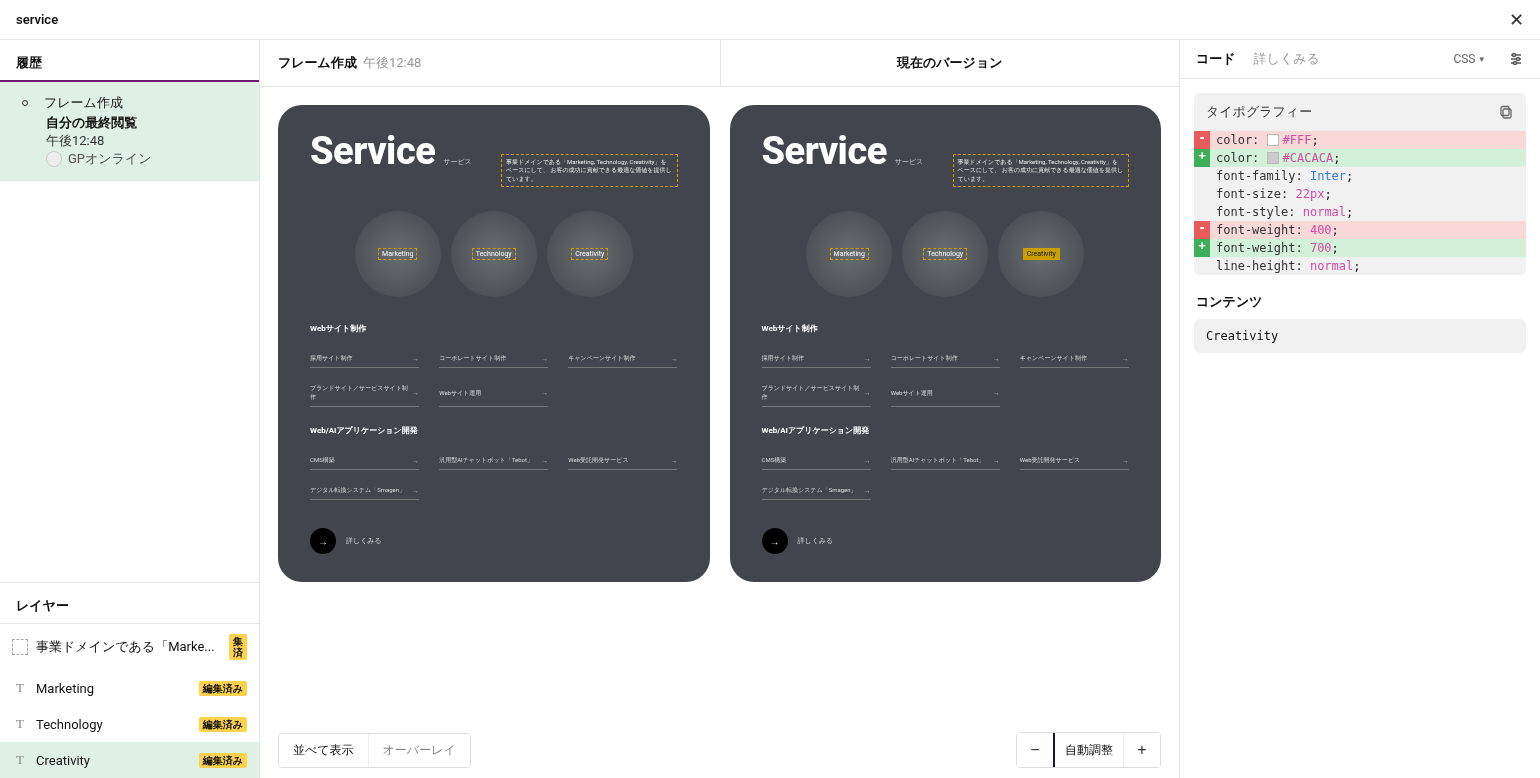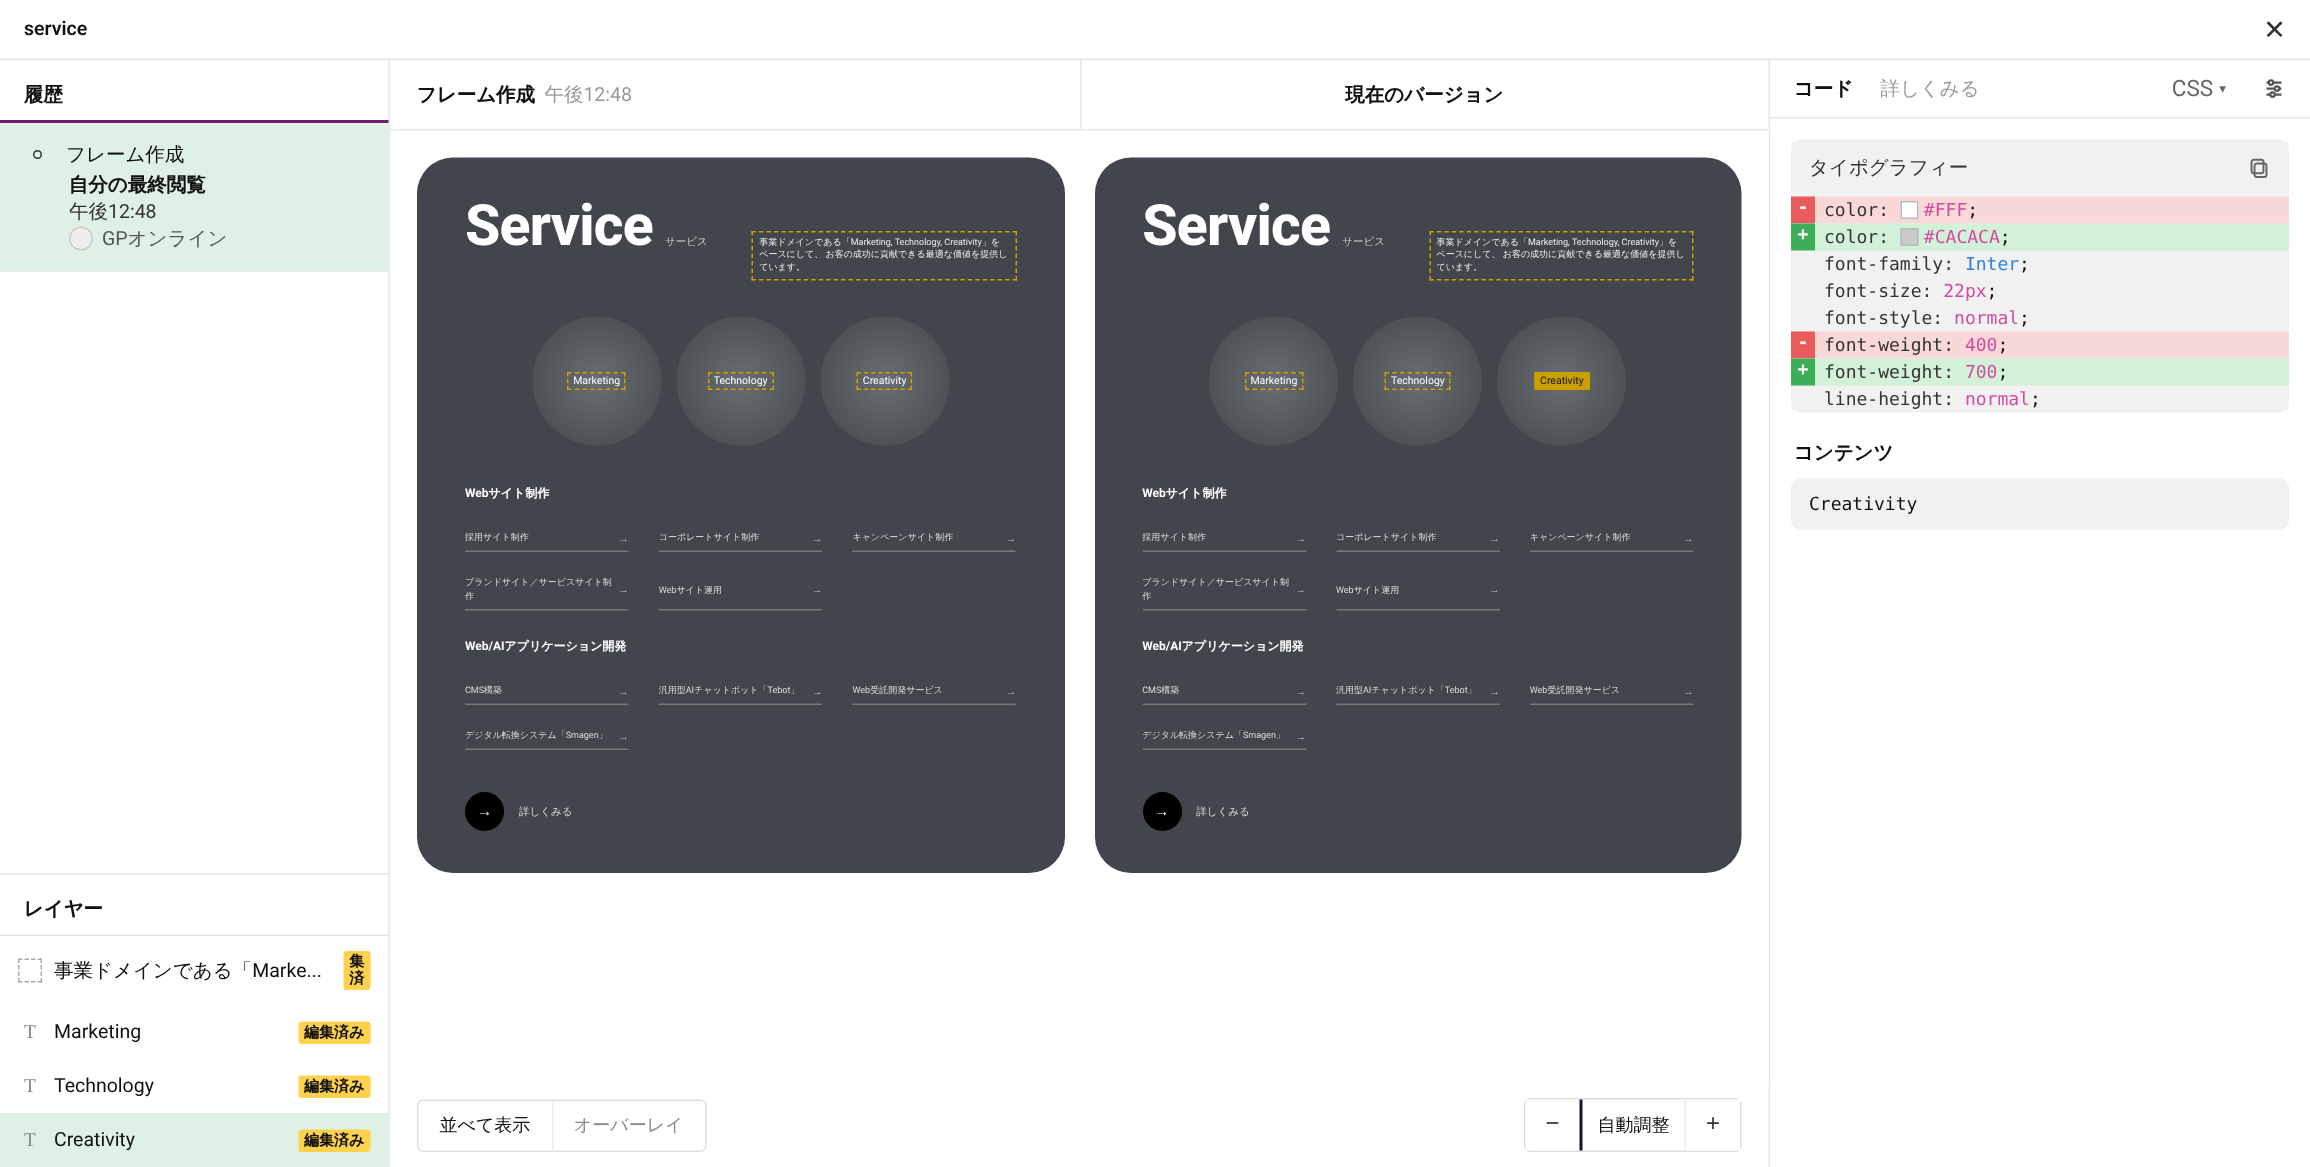--- a/index.html
+++ b/index.html
@@ -73,21 +73,21 @@
   .zoom-ctrl { margin-left: auto; display: inline-flex; align-items: center; border: 1px solid #ddd; border-radius: 4px; }
   .zoom-ctrl button { background: #fff; border: none; width: 36px; height: 34px; font-size: 16px; cursor: pointer; color: #333; }
   .zoom-ctrl .lbl { padding: 0 10px; font-size: 12px; border-left: 2px solid #0f172a; border-right: 1px solid #eee; height: 34px; display: flex; align-items: center; }
 
   
   .right { display: flex; flex-direction: column; min-height: 0; }
   .right-header { display: flex; align-items: center; padding: 10px 16px; border-bottom: 1px solid #e5e5e5; gap: 16px; }
   .right-tabs { display: flex; gap: 18px; text-align: center; }
   .right-tabs .tab { font-size: 13px; font-weight: 600; cursor: pointer; }
   .right-tabs .tab.inactive { color: #999; font-weight: 500; }
-  .right-header .lang { margin-left: auto; display: flex; align-items: center; gap: 4px; color: #666; font-size: 15px; }
+  .right-header .lang { margin-left: auto; display: flex; align-items: center; gap: 4px; color: #666; font-size: 12px; }
   .right-header .lang::after { content: "▾"; font-size: 9px; }
   .right-header .filter { width: 16px; height: 16px; display: flex; align-items: center; justify-content: center; color: #555; margin-left: 8px; }
 
   .code-block { margin: 14px 14px 0; border-radius: 6px; overflow: hidden; background: #f1f1f1; }
   .code-block .block-head { display: flex; align-items: center; justify-content: space-between; padding: 10px 12px; font-size: 13px; color: #333; }
   .copy-icon { width:16px; height:16px; color:#666; }
   .code-line { font-family: ui-monospace, SFMono-Regular, Menlo, Consolas, monospace; font-size: 12px; padding: 2px 12px 2px 22px; position: relative; }
   .code-line .marker { position: absolute; left: 0; top: 0; bottom: 0; width: 16px; text-align: center; font-weight: 700; }
   .code-line.removed { background: #f9d8d8; }
   .code-line.removed .marker { background: #e85c5c; color: #fff; }

